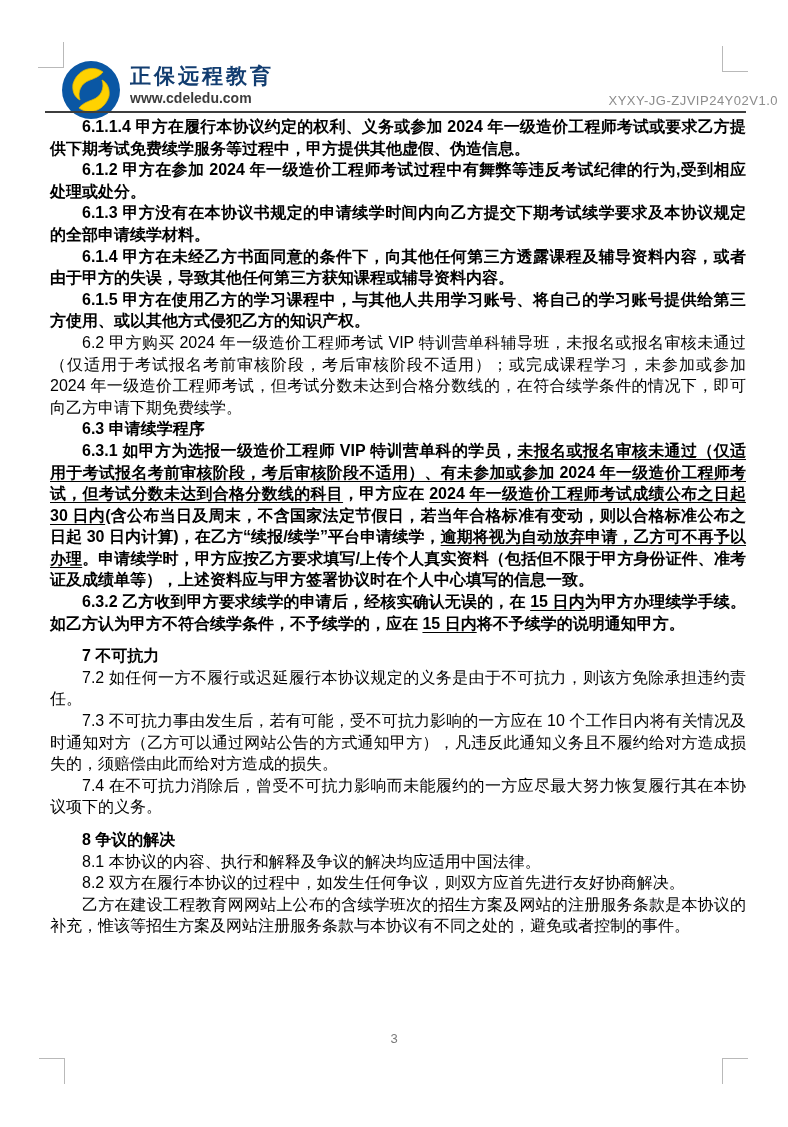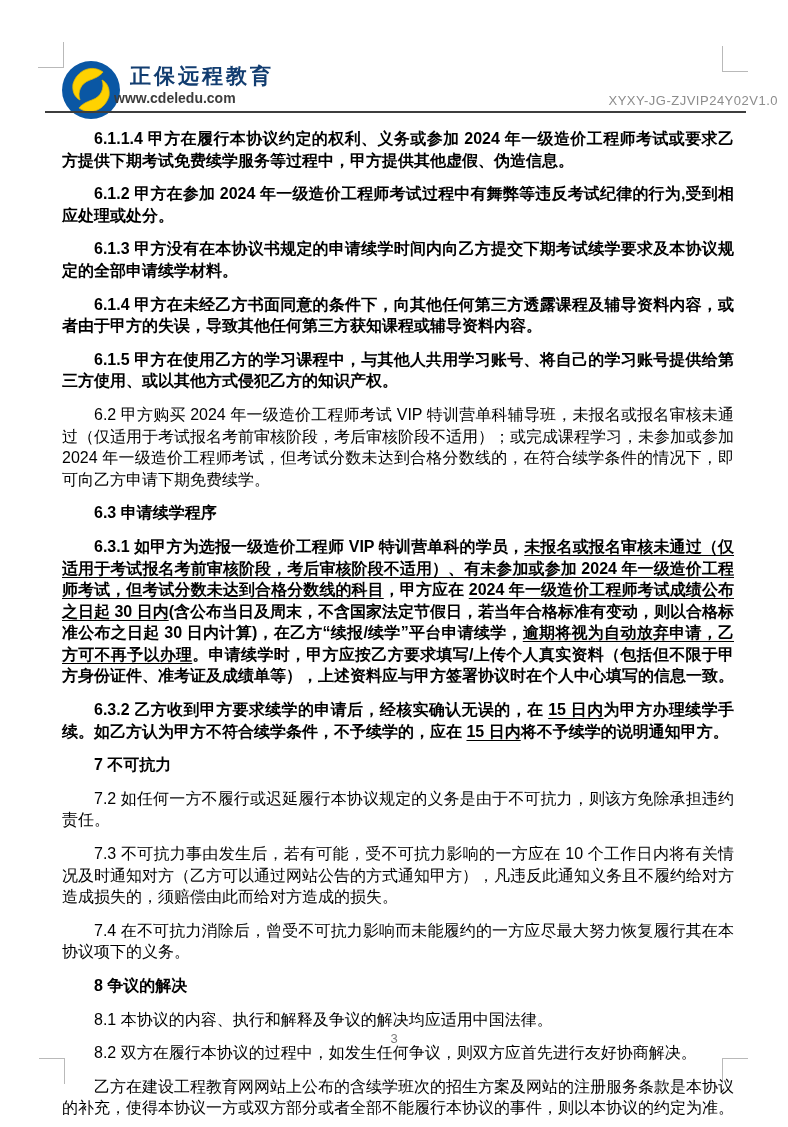--- a/index.html
+++ b/index.html
@@ -15,34 +15,34 @@
   .crop.tr{left:722px;top:46px;border-left-width:1px;border-bottom-width:1px;}
   .crop.bl{left:39px;top:1058px;border-right-width:1px;border-top-width:1px;}
   .crop.br{left:722px;top:1058px;border-left-width:1px;border-top-width:1px;}
   
   .logo{position:absolute;left:62px;top:61px;width:58px;height:58px;}
   .brand-name{
     position:absolute;left:130px;top:62px;font-size:21px;font-weight:bold;
     letter-spacing:3px;color:#123d70;white-space:nowrap;
   }
   .brand-url{
-    position:absolute;left:114px;top:90px;font-size:14px;font-weight:bold;
+    position:absolute;left:130px;top:90px;font-size:14px;font-weight:bold;
     color:#3c3c3c;white-space:nowrap;
   }
   .doc-code{
     position:absolute;right:42px;top:93px;font-size:13px;color:#8c8c8c;
     font-family:Liberation Sans, sans-serif;letter-spacing:.5px;
   }
   .divider{position:absolute;left:45px;top:111px;width:701px;border-top:2px solid #3d3d3d;}
   
   .doc-body{
     position:absolute;left:50px;top:116px;width:696px;
     font-size:16px;line-height:21.6px;text-align:justify;
   }
-  .para{margin:12px;text-indent:2em;}
+  .para{margin:0;text-indent:2em;}
   .para.bold{font-weight:bold;}
   .para.gap{margin-top:11px;}
   .u{text-decoration:underline;text-underline-offset:3px;}
   .page-number{
     position:absolute;left:0;top:1031px;width:788px;text-align:center;
     font-size:13px;color:#7a7a7a;
   }
 </style>
 </head>
 <body>
@@ -78,17 +78,17 @@
       <p class="para bold"><span>6.3 申请续学程序</span></p>
       <p class="para bold"><span>6.3.1 如甲方为选报一级造价工程师 VIP 特训营单科的学员，</span><span class="u">未报名或报名审核未通过（仅适用于考试报名考前审核阶段，考后审核阶段不适用）、有未参加或参加 2024 年一级造价工程师考试，但考试分数未达到合格分数线的科目</span><span>，甲方应在 </span><span class="u">2024 年一级造价工程师考试成绩公布之日起 30 日内</span><span>(含公布当日及周末，不含国家法定节假日，若当年合格标准有变动，则以合格标准公布之日起 30 日内计算)，在乙方“续报/续学”平台申请续学，</span><span class="u">逾期将视为自动放弃申请，乙方可不再予以办理</span><span>。申请续学时，甲方应按乙方要求填写/上传个人真实资料（包括但不限于甲方身份证件、准考证及成绩单等），上述资料应与甲方签署协议时在个人中心填写的信息一致。</span></p>
       <p class="para bold"><span>6.3.2 乙方收到甲方要求续学的申请后，经核实确认无误的，在 </span><span class="u">15 日内</span><span>为甲方办理续学手续。如乙方认为甲方不符合续学条件，不予续学的，应在 </span><span class="u">15 日内</span><span>将不予续学的说明通知甲方。</span></p>
       <p class="para bold gap"><span>7 不可抗力</span></p>
       <p class="para"><span>7.2 如任何一方不履行或迟延履行本协议规定的义务是由于不可抗力，则该方免除承担违约责任。</span></p>
       <p class="para"><span>7.3 不可抗力事由发生后，若有可能，受不可抗力影响的一方应在 10 个工作日内将有关情况及时通知对方（乙方可以通过网站公告的方式通知甲方），凡违反此通知义务且不履约给对方造成损失的，须赔偿由此而给对方造成的损失。</span></p>
       <p class="para"><span>7.4 在不可抗力消除后，曾受不可抗力影响而未能履约的一方应尽最大努力恢复履行其在本协议项下的义务。</span></p>
       <p class="para bold gap"><span>8 争议的解决</span></p>
       <p class="para"><span>8.1 本协议的内容、执行和解释及争议的解决均应适用中国法律。</span></p>
       <p class="para"><span>8.2 双方在履行本协议的过程中，如发生任何争议，则双方应首先进行友好协商解决。</span></p>
-      <p class="para"><span>乙方在建设工程教育网网站上公布的含续学班次的招生方案及网站的注册服务条款是本协议的补充，使得本协议一方或双方部分或者全部不能履行本协议的事件，则以本协议的约定为准。</span></p>
+      <p class="para"><span>乙方在建设工程教育网网站上公布的含续学班次的招生方案及网站的注册服务条款是本协议的补充，惟该等招生方案及网站注册服务条款与本协议有不同之处的，避免或者控制的事件。</span></p>
     </main>
 
   <div class="page-number">3</div>
 </div>
 
 </body></html>

